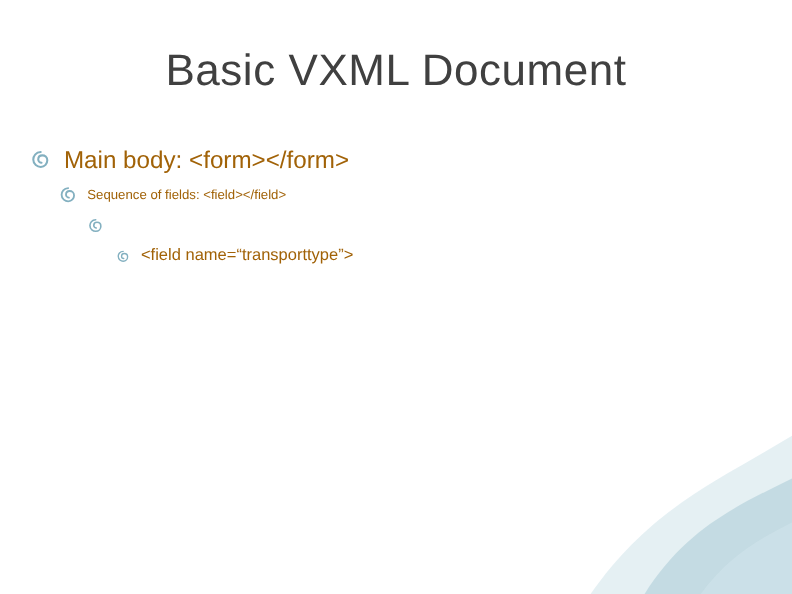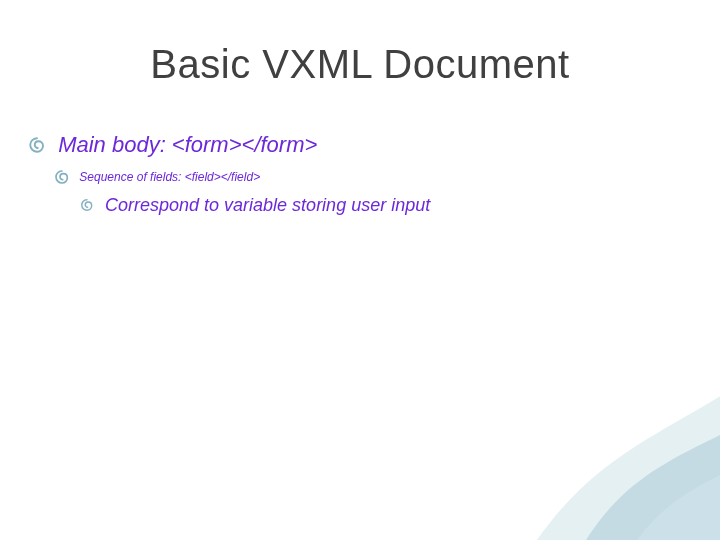--- a/index.html
+++ b/index.html
@@ -29,22 +29,21 @@
     font-weight: 400;
     color: #404040;
     letter-spacing: 0.5px;
   }
   .body {
     position: absolute;
     top: 130px;
     left: 28px;
     right: 28px;
     font-size: 20px;
-    color: #6d28d9;
-    font-style: italic;
+    color: #a16207;
   }
   .lvl1 {
     margin: 0 0 10px 0;
     font-size: 22px;
     line-height: 1.25;
   }
   .lvl2 {
     margin: 0 0 8px 26px;
     font-size: 12px;
     line-height: 1.25;
@@ -106,23 +105,30 @@
       </span>
       <span class="txt">Sequence of fields: &lt;field&gt;&lt;/field&gt;</span>
     </div>
 
     <div class="lvl3">
       <span class="bullet">
         <svg width="14" height="14" viewBox="0 0 24 24">
           <path d="M12 3 C6 3 3 8 3 12 C3 18 8 21 12 21 C17 21 20 17 20 13 C20 9 17 7 14 7 C11 7 9 9 9 12 C9 14 11 16 13 16" fill="none" stroke="#83b0c0" stroke-width="2.5" stroke-linecap="round"></path>
         </svg>
       </span>
-      <span class="txt">Correspond to variable storing user input</span>
     </div>
 
+    <div class="lvl4">
+      <span class="bullet">
+        <svg width="12" height="12" viewBox="0 0 24 24">
+          <path d="M12 3 C6 3 3 8 3 12 C3 18 8 21 12 21 C17 21 20 17 20 13 C20 9 17 7 14 7 C11 7 9 9 9 12 C9 14 11 16 13 16" fill="none" stroke="#83b0c0" stroke-width="2.5" stroke-linecap="round"></path>
+        </svg>
+      </span>
+      <span class="txt">&lt;field name=“transporttype”&gt;</span>
+    </div>
 
   </div>
 
   <div class="corner-swoosh">
     <svg width="260" height="200" viewBox="0 0 260 200">
       <path d="M260 40 C180 90 120 110 60 200 L260 200 Z" fill="#cfe3ea" opacity="0.55"></path>
       <path d="M260 80 C200 110 150 130 110 200 L260 200 Z" fill="#a9cad6" opacity="0.55"></path>
       <path d="M260 120 C220 140 190 155 160 200 L260 200 Z" fill="#cfe3ea" opacity="0.7"></path>
     </svg>
   </div>

